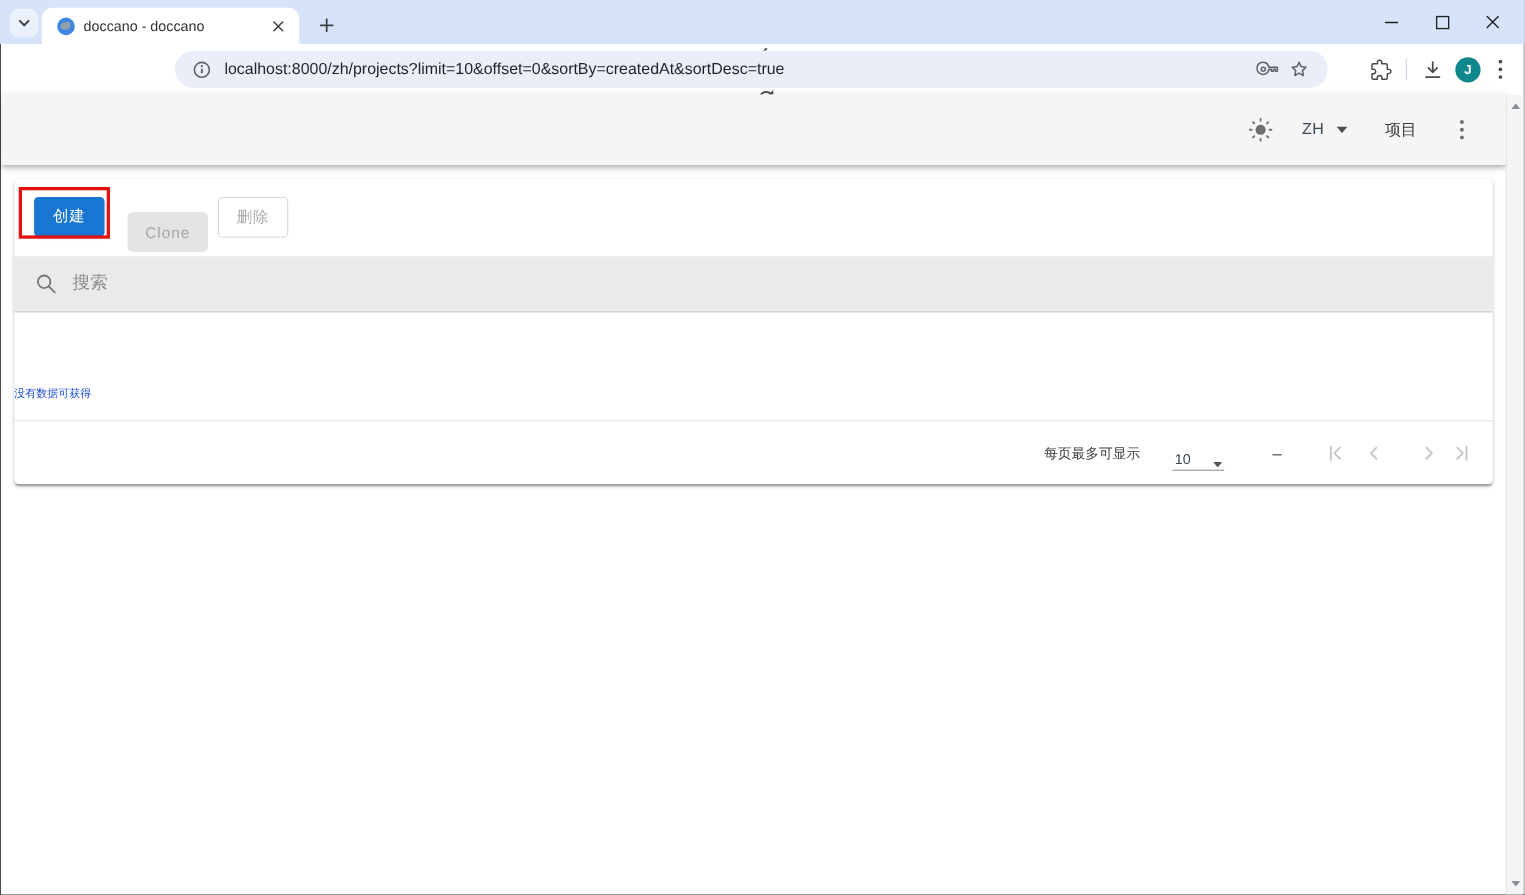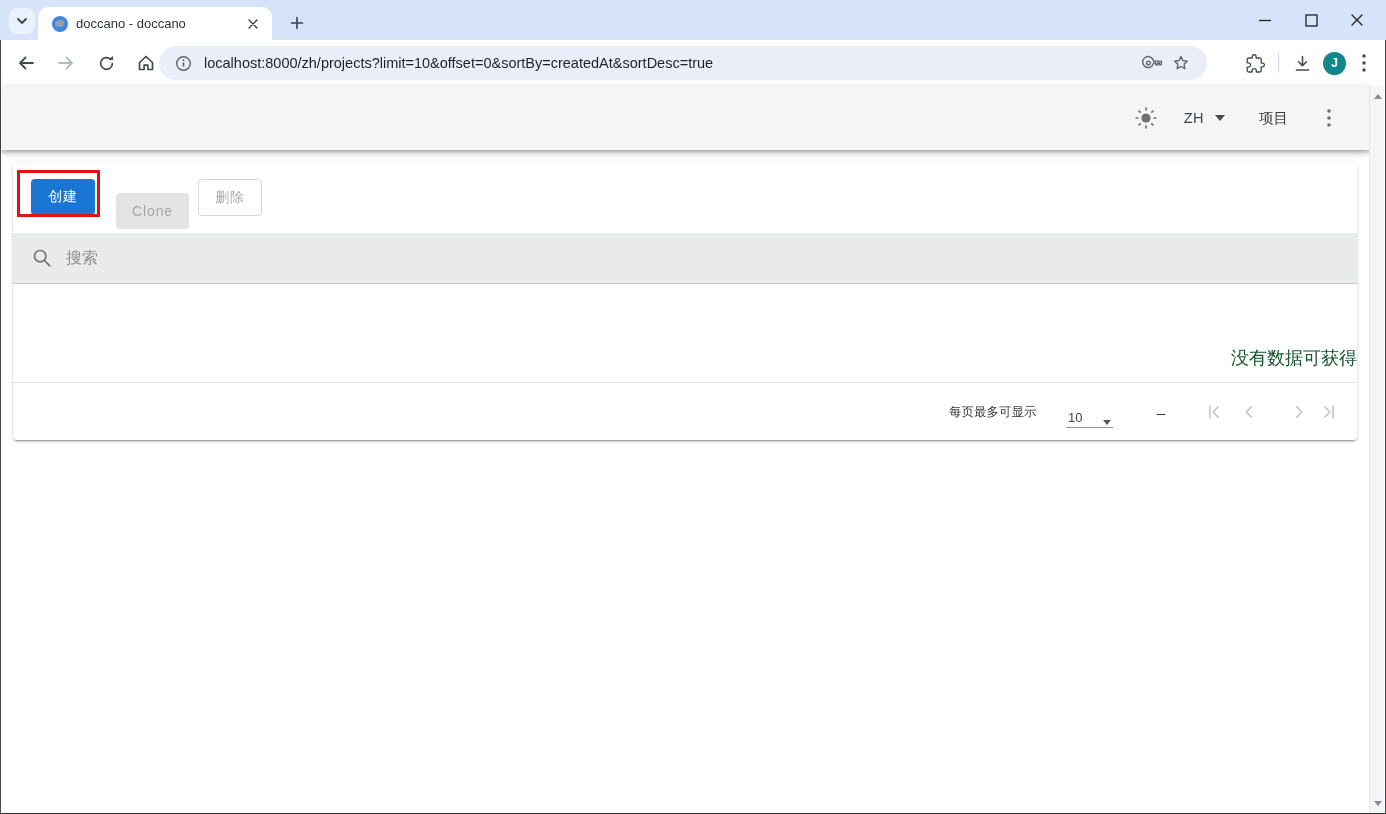--- a/index.html
+++ b/index.html
@@ -25,21 +25,21 @@
                align-items:center; justify-content:center; cursor:pointer; border-radius:50%; }
   .newtab-btn { position:absolute; left:284px; top:10px; width:26px; height:26px; border:none;
                 background:transparent; display:flex; align-items:center; justify-content:center;
                 cursor:pointer; border-radius:50%; }
   .win-controls { position:absolute; right:6px; top:0; height:40px; display:flex; }
   .win-btn { width:46px; height:40px; border:none; background:transparent; display:flex;
              align-items:center; justify-content:center; cursor:pointer; }
 
   
   .urlbar { position:absolute; left:1px; top:40px; width:1384px; height:46px; background:#fff;
-            display:flex; align-items:center; }
+            display:flex; align-items:center;flex-direction:column; }
   .nav-btn { width:34px; height:34px; border:none; background:transparent; display:flex;
              align-items:center; justify-content:center; cursor:pointer; border-radius:50%;
              margin-left:6px; }
   .omnibox { position:absolute; left:158px; top:6px; width:1048px; height:34px; background:#e9eef9;
              border-radius:17px; display:flex; align-items:center; padding:0 12px 0 16px; }
   .url-text { margin-left:12px; font-size:14.5px; color:#1f2226; flex:1; white-space:nowrap;
               overflow:hidden; }
   .pill-btn { width:28px; height:28px; border:none; background:transparent; display:flex;
               align-items:center; justify-content:center; cursor:pointer; border-radius:50%; }
   .right-tools { position:absolute; right:8px; top:0; height:46px; display:flex; align-items:center; }
@@ -88,21 +88,21 @@
   .search-input::placeholder { color:#8d8d8d; opacity:1; }
   .thead { position:absolute; left:0; top:121px; width:1344px; height:48px;
            border-bottom:1px solid #e0e0e0; }
   .checkbox { position:absolute; left:20px; top:15px; width:18px; height:18px;
               border:2px solid #6f6f6f; border-radius:2px; background:#fff; cursor:pointer; }
   .th { position:absolute; top:0; height:48px; display:flex; align-items:center;
         transform:translateX(-50%); font-size:12.5px; font-weight:600; color:#4d4d4d;
         white-space:nowrap; cursor:pointer; }
   .empty-row { position:absolute; left:0; top:170px; width:1344px; height:50px;
                border-bottom:1px solid #e0e0e0; display:flex; align-items:center;
-               justify-content:flex-end; font-size:18px; color:#14532d; }
+               justify-content:flex-start; font-size:10px; color:#1d4ed8; }
   .tfoot { position:absolute; left:0; top:221px; width:1344px; height:56px; }
   .rpp-label { position:absolute; left:936px; top:0; height:56px; display:flex;
                align-items:center; font-size:12.5px; color:#3c3c3c;text-align:right; }
   .rpp-select { position:absolute; left:1053px; top:12px; width:47px; height:32px;
                 border:none; background:transparent; border-bottom:1px solid #949494;
                 display:flex; align-items:flex-end; justify-content:space-between;
                 padding:0 2px 2px 2px; cursor:pointer; font-size:13px; color:#36474f; }
   .range-text { position:absolute; left:1136px; top:0; height:56px; width:24px; display:flex;
                 align-items:center; justify-content:center; font-size:15px; color:#3c3c3c; }
   .pager-btn { position:absolute; top:17px; width:22px; height:22px; border:none;

